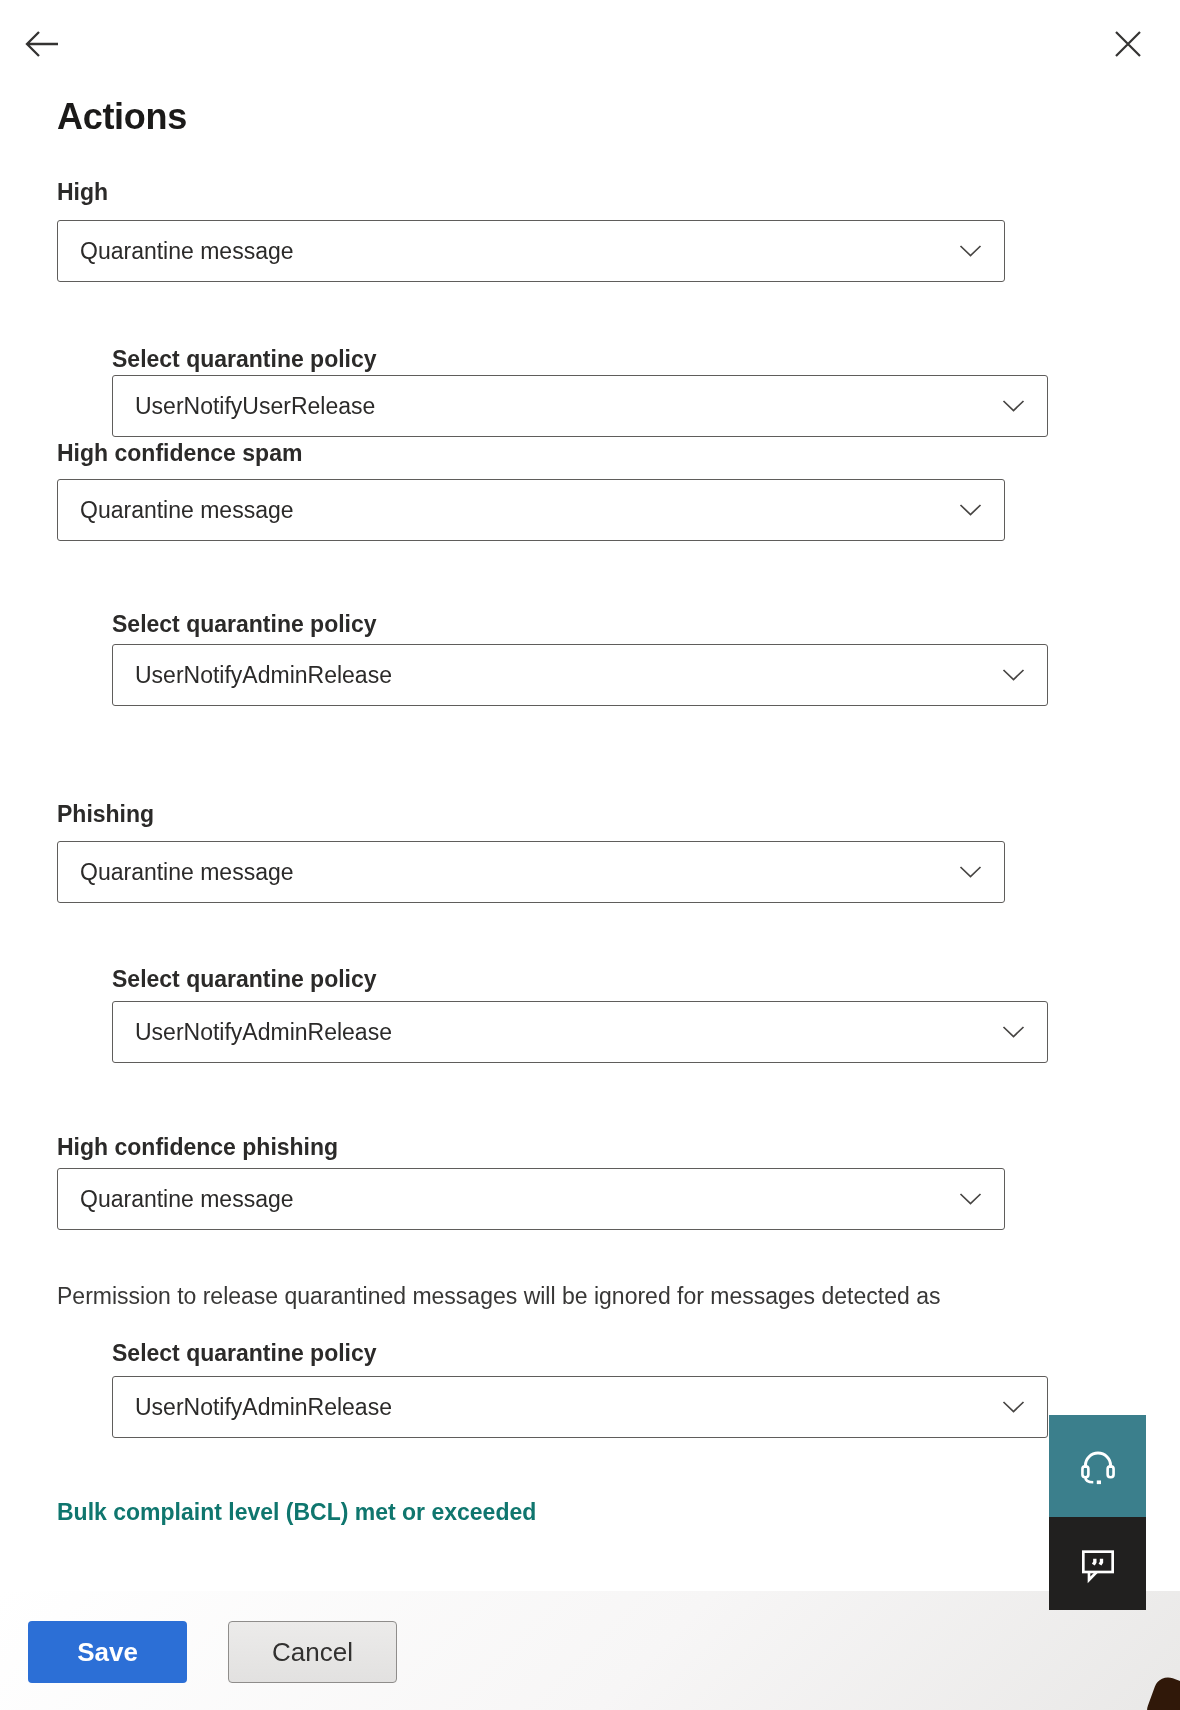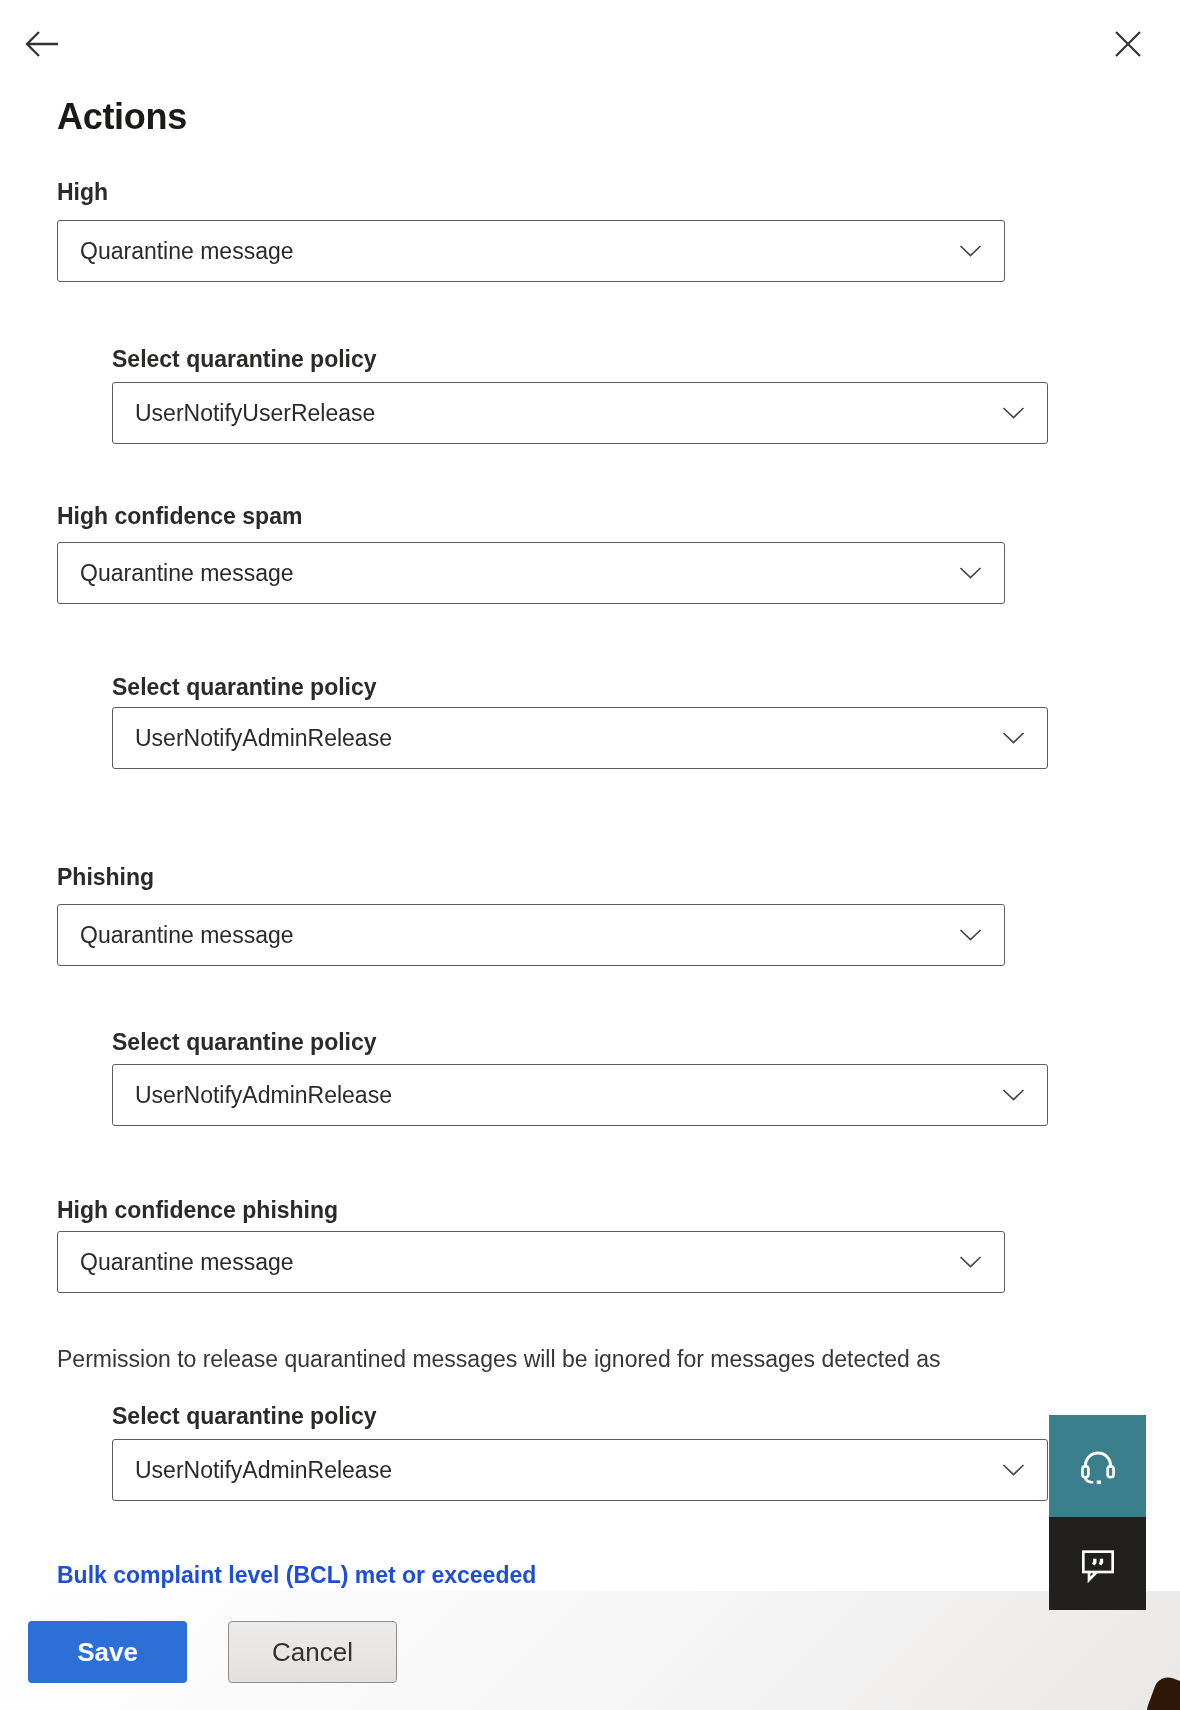--- a/index.html
+++ b/index.html
@@ -19,21 +19,21 @@
   .dropdown{
     box-sizing:border-box;height:62px;width:948px;border:1.6px solid #5f5d5b;border-radius:3px;
     background:#fff;display:flex;align-items:center;justify-content:space-between;
     padding:0 22px;cursor:pointer;
   }
   .dd-value{font-size:23px;color:#2b2a29;}
   .chev{flex:0 0 auto;margin-left:12px;}
   .indent{margin-left:55px;}
   .indent .dropdown{width:936px;}
   .note{margin:48px 0 0 0;font-size:23px;line-height:36px;font-weight:400;color:#383736;}
-  .bcl{margin-top:57px;font-size:23px;line-height:34px;font-weight:700;color:#1d4ed8;white-space:nowrap;}
+  .bcl{margin-top:57px;font-size:23px;line-height:34px;font-weight:700;color:#0f766e;white-space:nowrap;}
   .footer{
     position:absolute;left:0;top:1591px;width:1180px;height:119px;
     background:linear-gradient(135deg,#ffffff 0%,#f7f6f6 55%,#e9e8e7 100%);
   }
   .btn{position:absolute;top:30px;height:62px;border-radius:4px;cursor:pointer;
        font-family:"Liberation Sans","DejaVu Sans",sans-serif;}
   .btn-save{left:28px;width:159px;background:#2c6fd6;border:none;color:#ffffff;
             font-size:26px;font-weight:700;}
   .btn-cancel{left:228px;width:169px;background:linear-gradient(#ecebea,#e2e1e0);
               border:1.8px solid #8f8d8b;color:#323130;font-size:26px;font-weight:400;}
@@ -60,30 +60,30 @@
       <div class="dropdown" style="margin-top:12px">
         <span class="dd-value">Quarantine message</span>
         <svg class="chev" width="23" height="12" viewBox="0 0 23 12">
             <path d="M1.5 1 L11.5 10.5 L21.5 1" fill="none" stroke="#474543" stroke-width="1.7"></path>
           </svg>
       </div>
     </div>
 
     <div class="indent">
       <div class="label" style="margin-top:61px">Select quarantine policy</div>
-      <div class="dropdown" style="margin-top:7px">
+      <div class="dropdown" style="">
         <span class="dd-value">UserNotifyUserRelease</span>
         <svg class="chev" width="23" height="12" viewBox="0 0 23 12">
             <path d="M1.5 1 L11.5 10.5 L21.5 1" fill="none" stroke="#474543" stroke-width="1.7"></path>
           </svg>
       </div>
     </div>
 
     <div>
-      <div class="label" style="margin-top:56px">High confidence spam</div>
+      <div class="label" style="">High confidence spam</div>
       <div class="dropdown" style="margin-top:10px">
         <span class="dd-value">Quarantine message</span>
         <svg class="chev" width="23" height="12" viewBox="0 0 23 12">
             <path d="M1.5 1 L11.5 10.5 L21.5 1" fill="none" stroke="#474543" stroke-width="1.7"></path>
           </svg>
       </div>
     </div>
 
     <div class="indent">
       <div class="label" style="margin-top:67px">Select quarantine policy</div>

